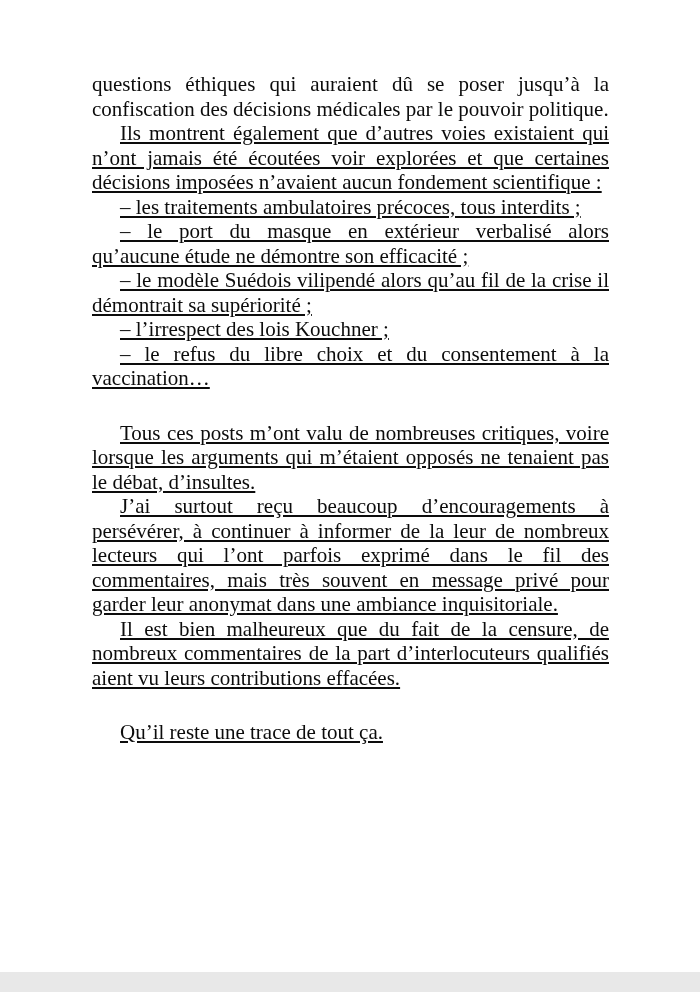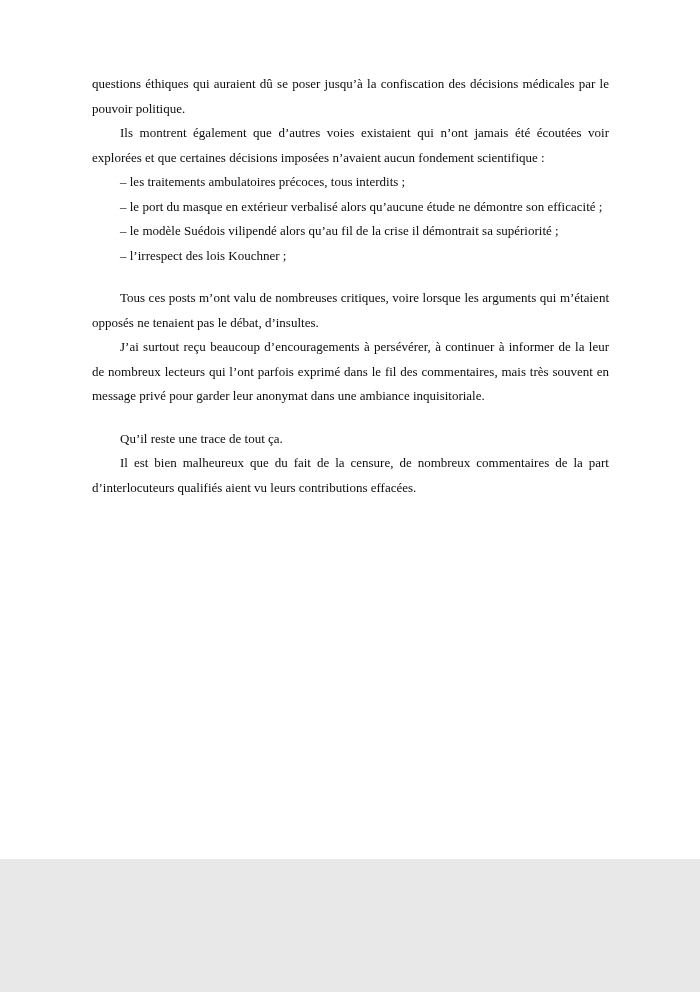--- a/index.html
+++ b/index.html
@@ -3,50 +3,52 @@
 <meta charset="utf-8">
 <style>
   html, body {
     margin: 0;
     padding: 0;
     background: #e8e8e8;
   }
   .page {
     position: relative;
     width: 700px;
-    height: 859px;
+    height: 972px;
     margin: 0 auto;
     background: #ffffff;
     box-sizing: border-box;
     padding: 72px 91px 0 92px;
     overflow: hidden;
     font-family: "Liberation Serif", "DejaVu Serif", serif;
-    font-size: 13px;
+    font-size: 21px;
     line-height: 24.5px;
     color: #0c0c0c;
   }
   .page p {
     margin: 0;
     text-align: justify;
     text-indent: 0;
   }
   .page p.indent {
     text-indent: 28px;
+    text-decoration: underline;
   }
   .page p.spaced {
-    margin-top: 18px;
+    margin-top: 30px;
   }
 </style>
 </head>
 <body>
 
 <div class="page">
   <p>questions éthiques qui auraient dû se poser jusqu’à la confiscation des décisions médicales par le pouvoir politique.</p>
   <p class="indent">Ils montrent également que d’autres voies existaient qui n’ont jamais été écoutées voir explorées et que certaines décisions imposées n’avaient aucun fondement scientifique&nbsp;:</p>
   <p class="indent">– les traitements ambulatoires précoces, tous interdits&nbsp;;</p>
   <p class="indent">– le port du masque en extérieur verbalisé alors qu’aucune étude ne démontre son efficacité&nbsp;;</p>
   <p class="indent">– le modèle Suédois vilipendé alors qu’au fil de la crise il démontrait sa supériorité&nbsp;;</p>
   <p class="indent">– l’irrespect des lois Kouchner&nbsp;;</p>
+  <p class="indent">– le refus du libre choix et du consentement à la vaccination…</p>
   <p class="indent spaced">Tous ces posts m’ont valu de nombreuses critiques, voire lorsque les arguments qui m’étaient opposés ne tenaient pas le débat, d’insultes.</p>
   <p class="indent">J’ai surtout reçu beaucoup d’encouragements à persévérer, à continuer à informer de la leur de nombreux lecteurs qui l’ont parfois exprimé dans le fil des commentaires, mais très souvent en message privé pour garder leur anonymat dans une ambiance inquisitoriale.</p>
+  <p class="indent">Il est bien malheureux que du fait de la censure, de nombreux commentaires de la part d’interlocuteurs qualifiés aient vu leurs contributions effacées.</p>
   <p class="indent spaced">Qu’il reste une trace de tout ça.</p>
-  <p class="indent">Il est bien malheureux que du fait de la censure, de nombreux commentaires de la part d’interlocuteurs qualifiés aient vu leurs contributions effacées.</p>
 </div>
 
 </body></html>

